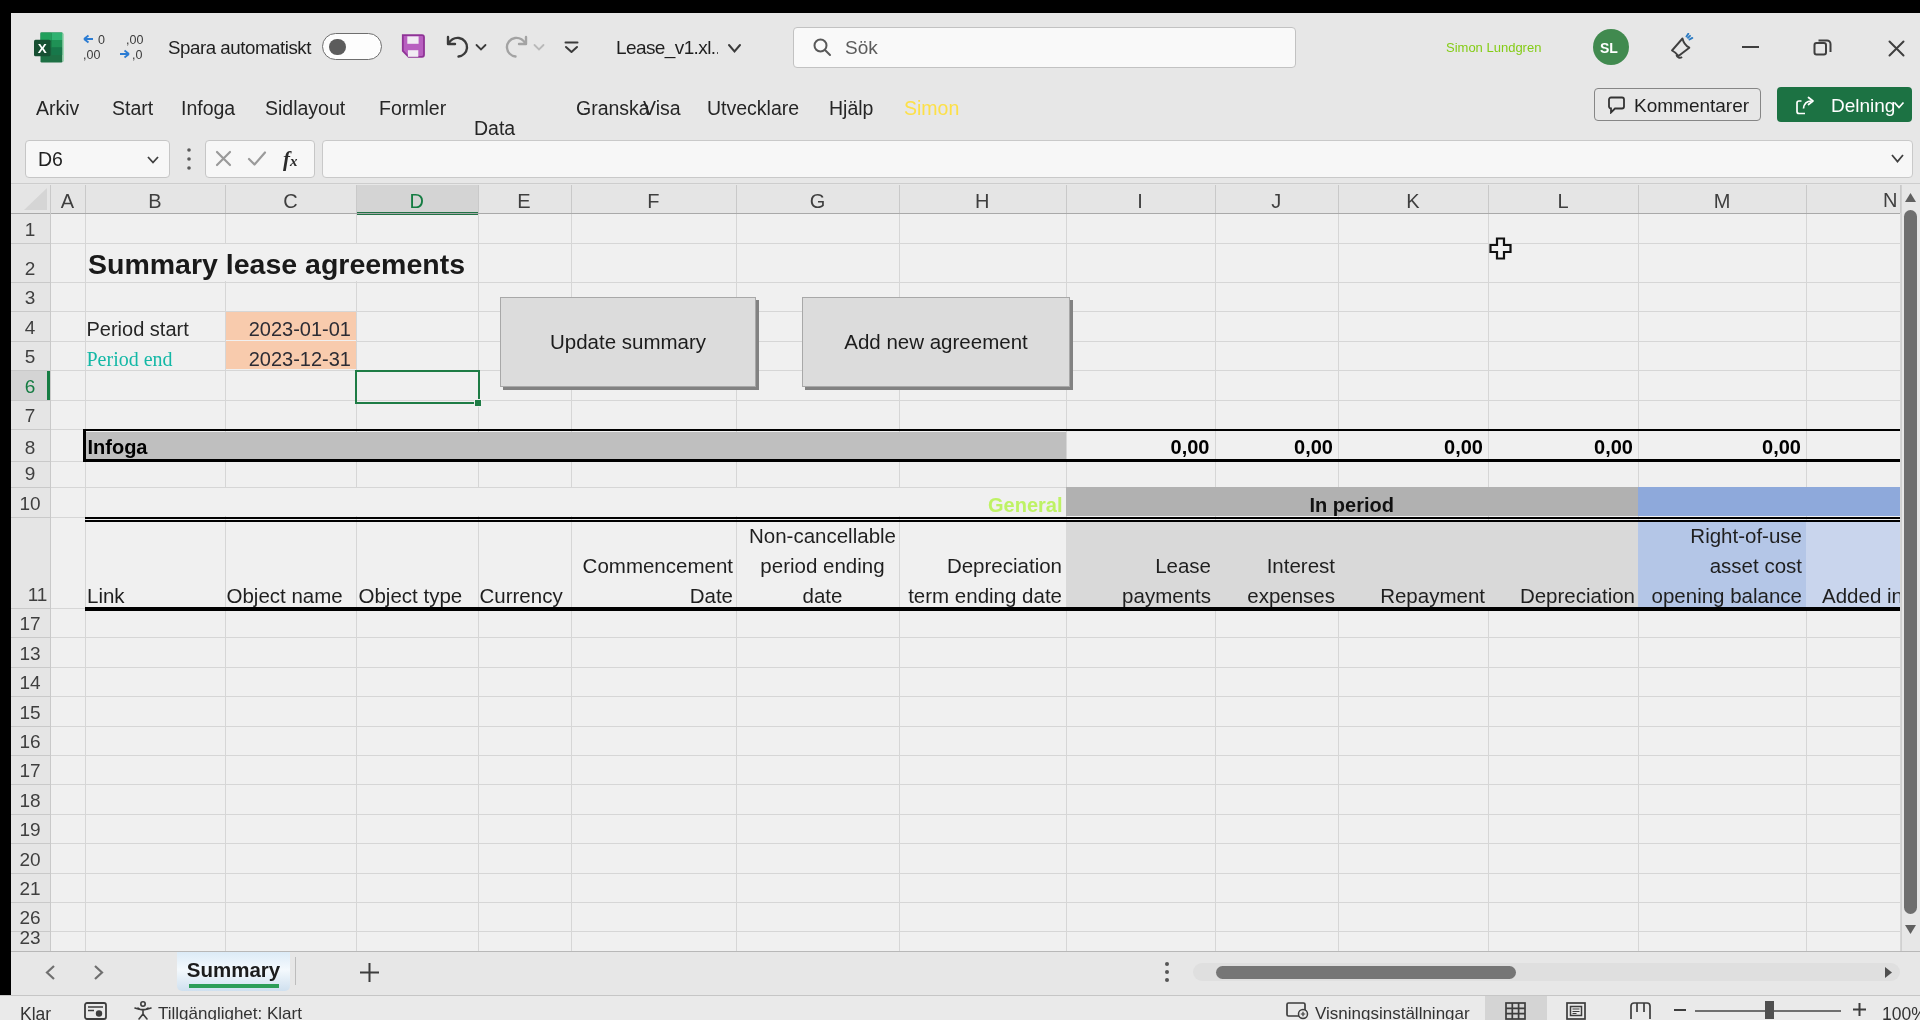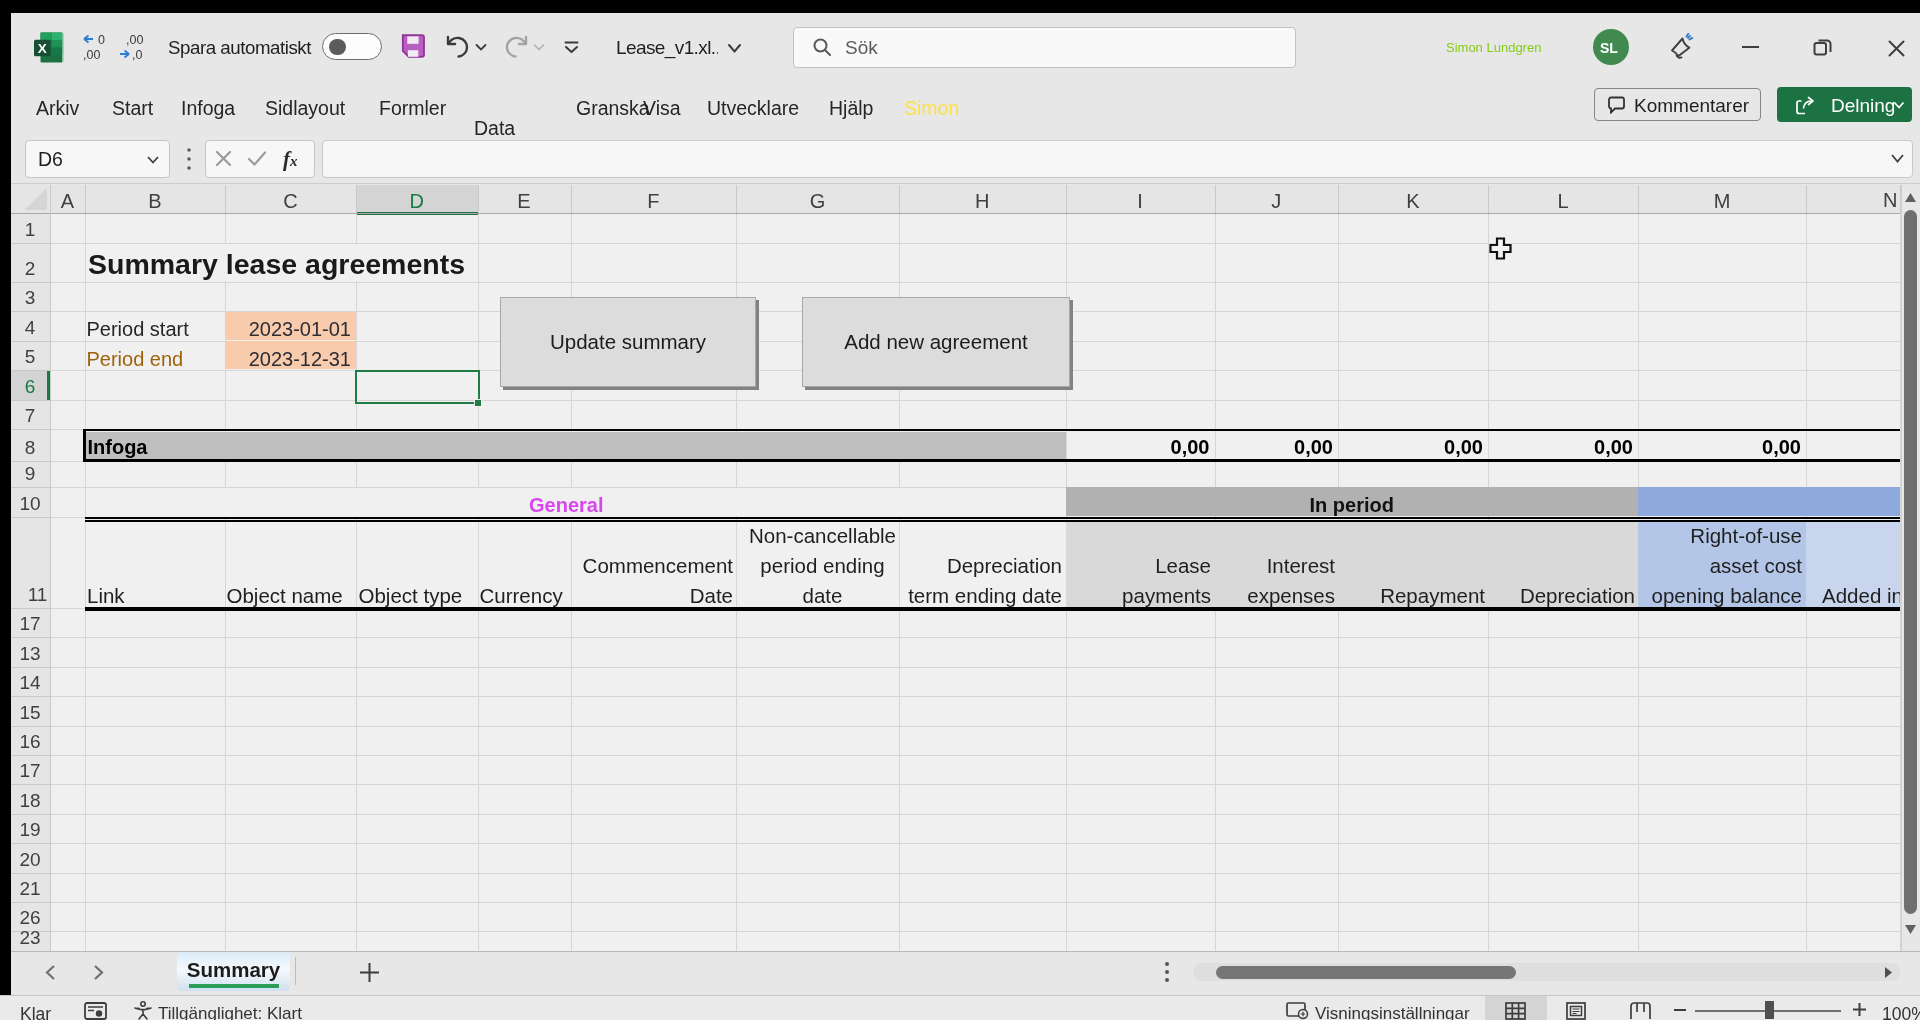--- a/index.html
+++ b/index.html
@@ -249,39 +249,39 @@
 <div class="txt" style="left:11px;top:758.3999999999999px;width:38px;text-align:center;font-size:19px;color:#3f3f3f;line-height:25px;">17</div>
 <div class="txt" style="left:11px;top:787.7999999999998px;width:38px;text-align:center;font-size:19px;color:#3f3f3f;line-height:25px;">18</div>
 <div class="txt" style="left:11px;top:817.1999999999998px;width:38px;text-align:center;font-size:19px;color:#3f3f3f;line-height:25px;">19</div>
 <div class="txt" style="left:11px;top:846.5999999999998px;width:38px;text-align:center;font-size:19px;color:#3f3f3f;line-height:25px;">20</div>
 <div class="txt" style="left:11px;top:875.9999999999998px;width:38px;text-align:center;font-size:19px;color:#3f3f3f;line-height:25px;">21</div>
 <div class="txt" style="left:11px;top:905.3999999999997px;width:38px;text-align:center;font-size:19px;color:#3f3f3f;line-height:25px;">26</div>
 <div class="txt" style="left:11px;top:925px;width:38px;text-align:center;font-size:19px;color:#3f3f3f;line-height:25px;">23</div>
 <div class="ab" style="left:85.5px;top:244px;width:380px;height:36.5px;background:#f0f0f0;"></div>
 <div class="txt" style="left:88px;top:248.4px;font-size:28.5px;font-weight:bold;color:#1a1a1a;line-height:33.6px;">Summary lease agreements</div>
 <div class="txt" style="left:86.5px;top:317.8px;font-size:20px;font-weight:normal;color:#262626;line-height:23.6px;">Period start</div>
-<div class="txt" style="left:86.5px;top:347.6px;font-size:20px;font-weight:normal;color:#a16207;line-height:23.6px;">Period end</div>
+<div class="txt" style="left:86.5px;top:347.6px;font-size:20px;font-weight:normal;color:#14b8a6;line-height:23.6px;font-family:Liberation Serif, serif;">Period end</div>
 <div class="ab" style="left:225.5px;top:311.7px;width:130.5px;height:28.6px;background:#f8cbad;"></div>
 <div class="ab" style="left:225.5px;top:340.9px;width:130.5px;height:28.6px;background:#f8cbad;"></div>
 <div class="txt" style="right:1569px;left:auto;top:317.8px;font-size:20px;font-weight:normal;color:#2c2c34;line-height:23.6px;text-align:right;">2023-01-01</div>
 <div class="txt" style="right:1569px;left:auto;top:347.6px;font-size:20px;font-weight:normal;color:#2c2c34;line-height:23.6px;text-align:right;">2023-12-31</div>
 <div class="ab" style="left:500px;top:296.7px;width:256px;height:90px;background:#dcdcdc;border:1px solid #a8a8a8;box-shadow:3px 3px 0 0 #828282;color:#1c1c1c;display:flex;align-items:center;justify-content:center;font-size:20.5px;">Update summary</div>
 <div class="ab" style="left:802px;top:296.7px;width:268px;height:90px;background:#dcdcdc;border:1px solid #a8a8a8;box-shadow:3px 3px 0 0 #828282;color:#1c1c1c;display:flex;align-items:center;justify-content:center;font-size:20.5px;">Add new agreement</div>
 <div class="ab" style="left:85px;top:431.5px;width:980.5px;height:28px;background:#bfbfbf;"></div>
 <div class="ab" style="left:85px;top:429.2px;width:1815px;height:2.3px;background:#000;"></div>
 <div class="ab" style="left:85px;top:459.4px;width:1815px;height:2.5px;background:#000;"></div>
 <div class="ab" style="left:82.5px;top:429.2px;width:3px;height:32.7px;background:#000;"></div>
 <div class="txt" style="left:87.5px;top:435.8px;font-size:20px;font-weight:bold;color:#000;line-height:23.6px;">Infoga</div>
 <div class="txt" style="right:710.5px;left:auto;top:435.8px;font-size:20px;font-weight:bold;color:#000;line-height:23.6px;text-align:right;">0,00</div>
 <div class="txt" style="right:587px;left:auto;top:435.8px;font-size:20px;font-weight:bold;color:#000;line-height:23.6px;text-align:right;">0,00</div>
 <div class="txt" style="right:437px;left:auto;top:435.8px;font-size:20px;font-weight:bold;color:#000;line-height:23.6px;text-align:right;">0,00</div>
 <div class="txt" style="right:287px;left:auto;top:435.8px;font-size:20px;font-weight:bold;color:#000;line-height:23.6px;text-align:right;">0,00</div>
 <div class="txt" style="right:119px;left:auto;top:435.8px;font-size:20px;font-weight:bold;color:#000;line-height:23.6px;text-align:right;">0,00</div>
 <div class="ab" style="left:85.5px;top:488.2px;width:979.0px;height:28px;background:#f0f0f0;"></div>
-<div class="txt" style="left:76px;top:493.9px;width:980.5px;text-align:center;font-size:20px;font-weight:bold;color:#d946ef;">General</div>
+<div class="txt" style="left:82px;top:493.9px;width:980.5px;text-align:right;font-size:20px;font-weight:bold;color:#bef264;">General</div>
 <div class="ab" style="left:1065.5px;top:487.2px;width:572.5px;height:29.30000000000001px;background:#b1b1b1;"></div>
 <div class="txt" style="left:1065.5px;top:493.9px;width:572.5px;text-align:center;font-size:20px;font-weight:bold;color:#111;">In period</div>
 <div class="ab" style="left:1638px;top:487.2px;width:262px;height:29.30000000000001px;background:#8ea9db;"></div>
 <div class="ab" style="left:85px;top:516.5px;width:1815px;height:2px;background:#000;"></div>
 <div class="ab" style="left:85px;top:520px;width:1815px;height:2px;background:#000;"></div>
 <div class="ab" style="left:1065.5px;top:522px;width:572.5px;height:85px;background:#d9d9d9;"></div>
 <div class="ab" style="left:1638px;top:522px;width:168px;height:85px;background:#b4c6e7;"></div>
 <div class="ab" style="left:1806px;top:522px;width:94px;height:85px;background:#c9d5ed;"></div>
 <div class="ab" style="left:85px;top:607px;width:1815px;height:3.5px;background:#000;"></div>
 <div class="txt" style="left:87px;top:580.5px;font-size:20.5px;color:#1f1f1f;line-height:30px;text-align:center;">Link</div>

